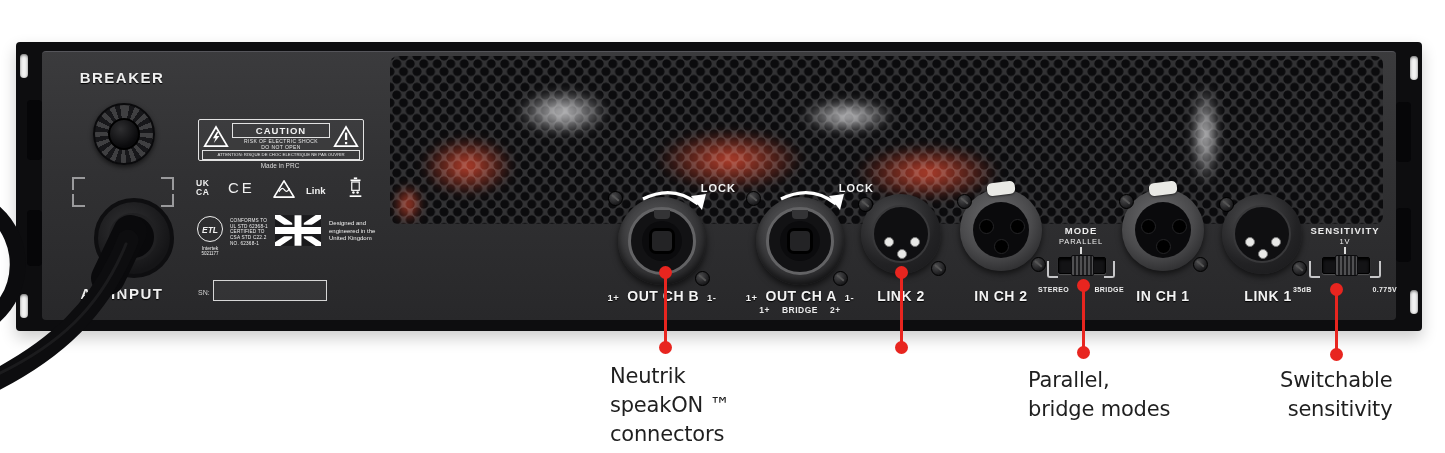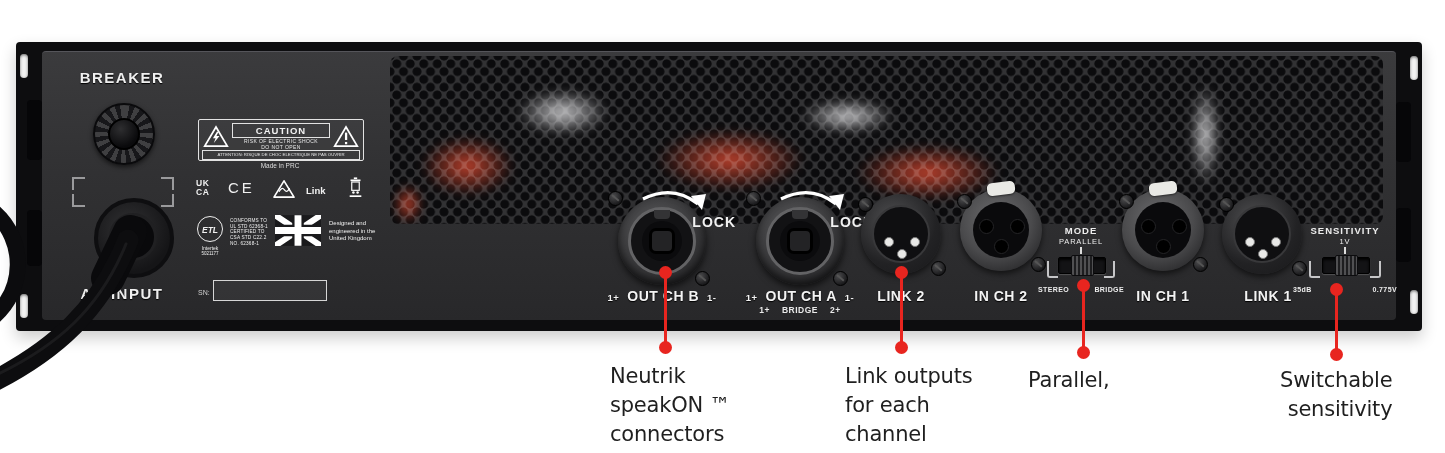--- a/index.html
+++ b/index.html
@@ -78,21 +78,21 @@
   .xlrf{position:absolute;width:82px;height:82px;border-radius:50%;
         background:radial-gradient(circle at 44% 38%,#6e6e70,#4a4a4c 52%,#2c2c2e 80%);
         box-shadow:0 3px 6px rgba(0,0,0,.6);}
   .xlrf-face{position:absolute;inset:13px;border-radius:50%;background:#0a0a0c;}
   .hole{position:absolute;width:13px;height:13px;border-radius:50%;background:#000;border:1.5px solid #242426;}
   .xlrf-tab{position:absolute;left:27px;top:-7px;width:28px;height:13px;background:#e9e9e5;border-radius:5px;
             transform:rotate(-7deg);box-shadow:0 1px 2px rgba(0,0,0,.5);}
 
   
   .lock-wrap{position:absolute;width:100px;height:40px;}
-  .lock-text{position:absolute;right:2px;top:0;font-size:14px;font-weight:bold;color:#f2f2f2;letter-spacing:1px;margin-top:32px;}
+  .lock-text{position:absolute;right:2px;top:0;font-size:11px;font-weight:bold;color:#f2f2f2;letter-spacing:1px;}
 
   
   .sw-block{position:absolute;color:#ededed;}
   .sw-title{position:absolute;top:0;left:0;right:0;text-align:center;font-weight:bold;font-size:9.5px;letter-spacing:1px;}
   .sw-top{position:absolute;top:12px;left:0;right:0;text-align:center;font-size:7.5px;letter-spacing:.8px;}
   .sw-tick{position:absolute;top:22px;left:50%;width:2px;height:7px;margin-left:-1px;background:#ddd;}
   .slide-switch{position:absolute;top:32px;left:50%;width:46px;height:15px;margin-left:-23px;background:#131315;
                 border:1px solid #000;border-radius:2px;box-shadow:inset 0 2px 3px #000, 0 1px 1px rgba(255,255,255,.18);}
   .sw-knob{position:absolute;left:12px;top:-3px;width:21px;height:19px;border:1px solid #0c0c0e;border-radius:2px;
            background:repeating-linear-gradient(90deg,#505052 0 2px,#1d1d1f 2px 4px);}
@@ -374,33 +374,29 @@
     <div>Neutrik</div>
     <div>speakON ™</div>
     <div>connectors</div>
   </div>
 
   <div class="callout" style="left:901px;">
     <div class="callout-line" style="top:272px;height:75px;"></div>
     <div class="callout-dot" style="top:272px;"></div>
     <div class="callout-dot" style="top:347px;"></div>
   </div>
-  <div class="callout-text" style="left:845px;top:362px;">
-    <div>Link outputs</div>
-    <div>for each</div>
-    <div>channel</div>
-  </div>
 
   <div class="callout" style="left:1083px;">
     <div class="callout-line" style="top:285px;height:67px;"></div>
     <div class="callout-dot" style="top:285px;"></div>
     <div class="callout-dot" style="top:352px;"></div>
   </div>
   <div class="callout-text" style="left:1028px;top:366px;">
     <div>Parallel,</div>
+    <div>bridge modes</div>
   </div>
 
   <div class="callout" style="left:1336px;">
     <div class="callout-line" style="top:289px;height:65px;"></div>
     <div class="callout-dot" style="top:289px;"></div>
     <div class="callout-dot" style="top:354px;"></div>
   </div>
   <div class="callout-text" style="left:1280px;top:366px;text-align:right;">
     <div>Switchable</div>
     <div>sensitivity</div>

